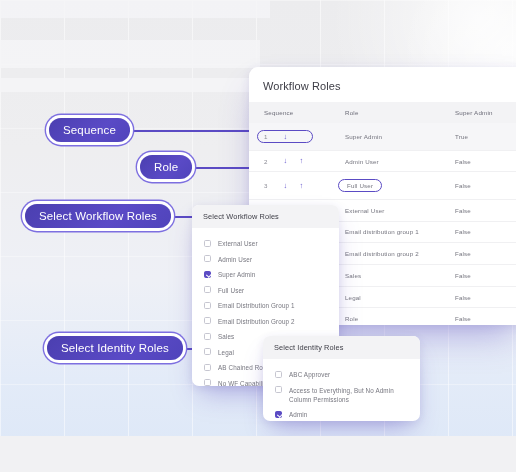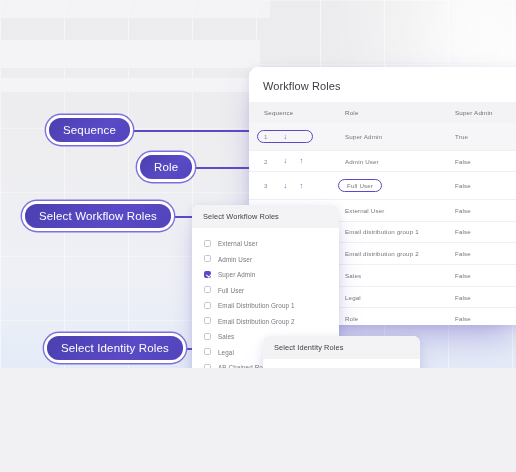--- a/index.html
+++ b/index.html
@@ -7,21 +7,21 @@
   body {
     font-family: "Liberation Sans", sans-serif;
     overflow: hidden;
     position: relative;
     background: #f1f1f3;
   }
 
   
   #stage {
     position: absolute; inset: 0;
-    width: 516px; height: 368px;
+    width: 516px; height: 436px;
     overflow: hidden;
   }
   .bg-base {
     position: absolute; inset: 0;
     background:
       linear-gradient(to bottom,
         #ececee 0px,
         #eeeef0 150px,
         #eef0f6 280px,
         #e3ebf8 380px,

